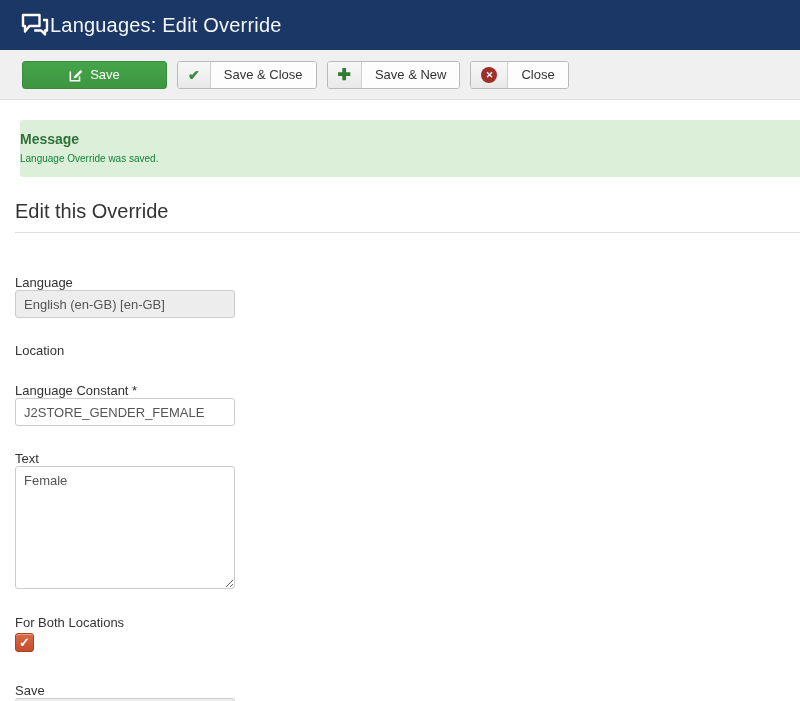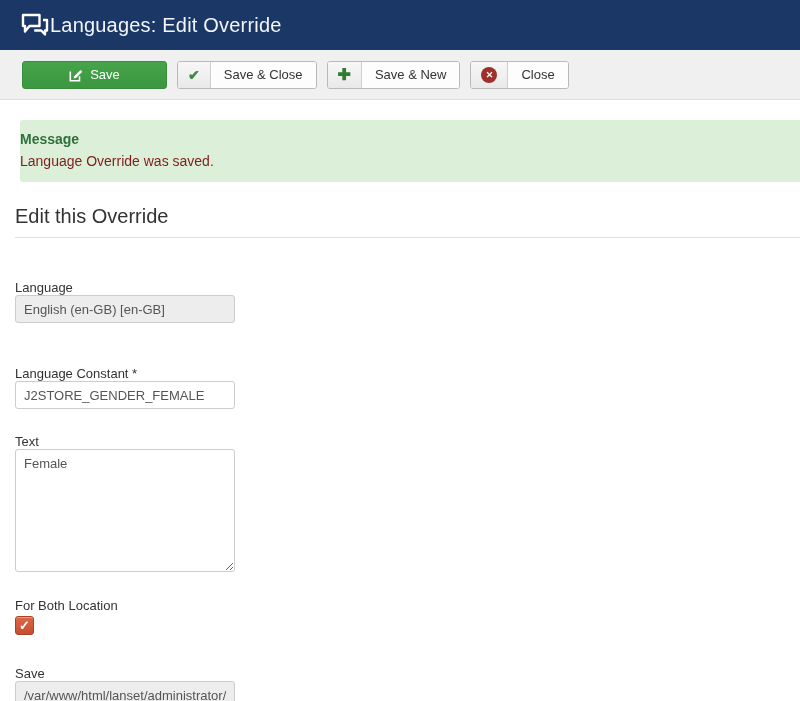--- a/index.html
+++ b/index.html
@@ -96,22 +96,22 @@
     padding: 11px 0 13px;
   }
   .alert-success .alert-heading {
     margin: 0 0 6px;
     font-size: 14px;
     font-weight: bold;
     color: #30703c;
   }
   .alert-success .alert-body {
     margin: 0;
-    font-size: 14px;
-    color: #7f1d1d;
+    font-size: 10px;
+    color: #15803d;
   }
 
   
   .section-title {
     margin: 23px 0 0 15px;
     font-size: 20px;
     font-weight: 400;
     color: #333;
     padding-bottom: 9px;
     border-bottom: 1px solid #ddd;
@@ -215,34 +215,35 @@
 <h2 class="section-title">Edit this Override</h2>
 
 <div class="override-form">
 
   <div class="frow">
     <label class="flabel">Language</label>
     <input class="tf" type="text" disabled="" value="English (en-GB) [en-GB]" style="">
   </div>
 
   <div class="frow">
+    <label class="flabel">Location</label>
   </div>
 
   <div class="frow">
     <label class="flabel">Language Constant *</label>
     <input class="tf" type="text" value="J2STORE_GENDER_FEMALE" style="">
   </div>
 
   <div class="frow frow-textarea">
     <label class="flabel">Text</label>
     <textarea class="tf" style="">Female</textarea>
   </div>
 
   <div class="frow frow-checkbox">
-    <label class="flabel" style="padding-top:4px;">For Both Location</label>
+    <label class="flabel" style="padding-top:4px;">For Both Locations</label>
     <span class="cb">✓</span>
   </div>
 
   <div class="frow">
     <label class="flabel">Save</label>
     <input class="tf" type="text" disabled="" value="/var/www/html/lanset/administrator/l" style="">
   </div>
 
 </div>
 

